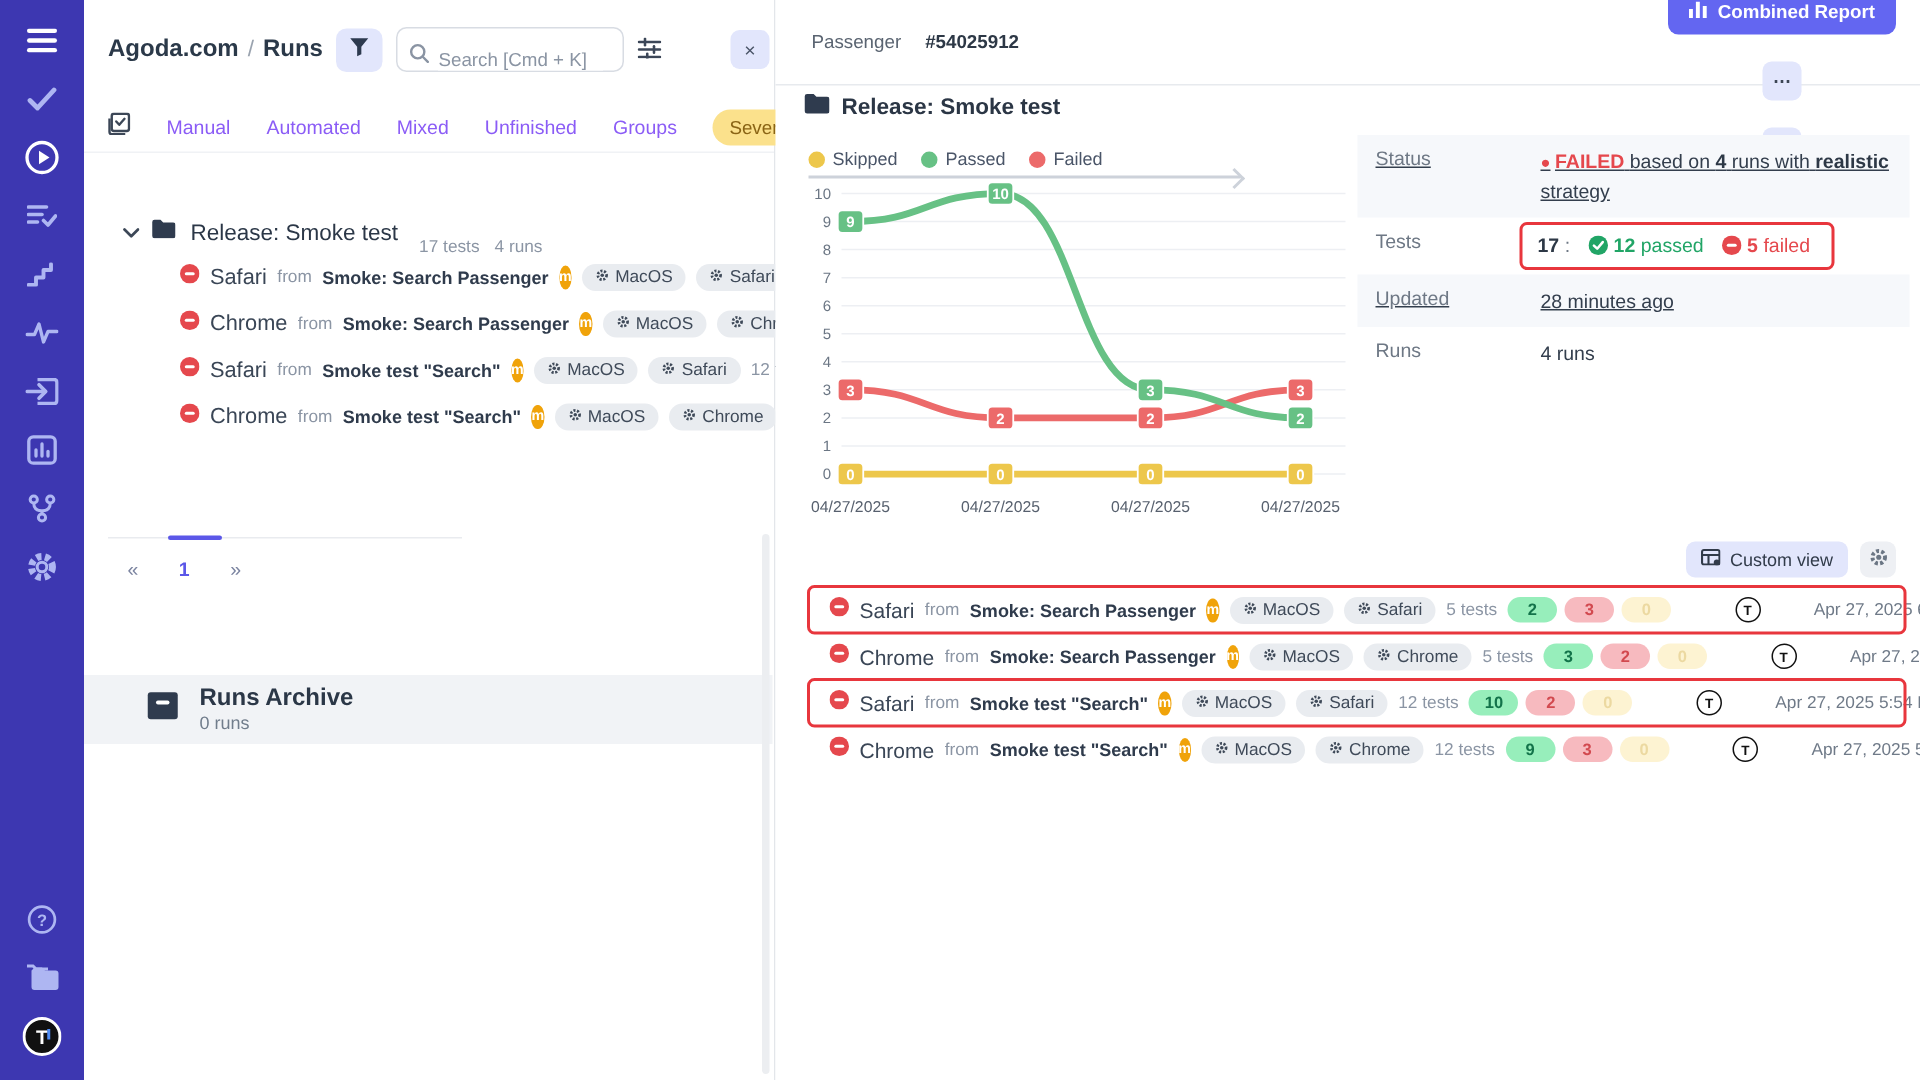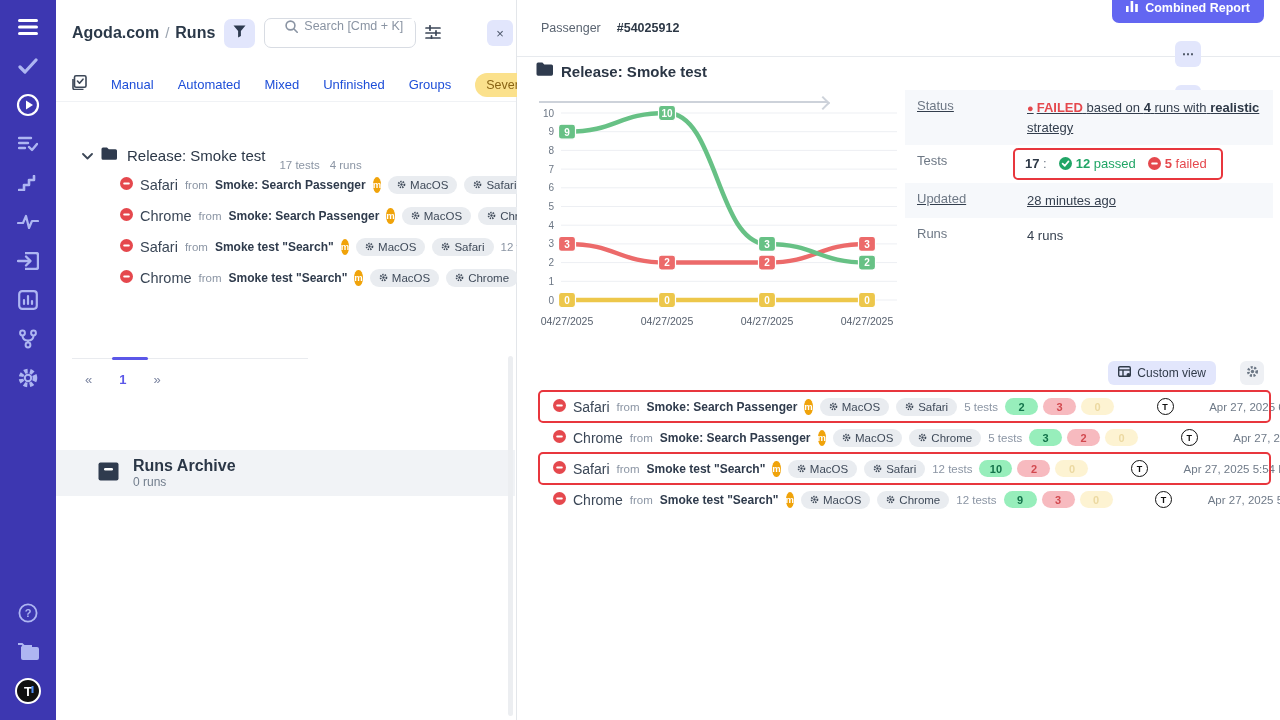--- a/index.html
+++ b/index.html
@@ -13,27 +13,27 @@
   .sb-icon svg { display:block; }
   .sb-spacer { flex:1; }
 
   
   #left-panel { position:absolute; left:56px; top:0; width:461px; height:720px; background:#fff; border-right:1px solid #e3e6ea; }
   .lp-header { position:absolute; top:14px; left:0; right:0; height:38px; display:flex; align-items:center; padding:0 3px 0 16px; gap:9px; }
   .breadcrumb { display:flex; align-items:baseline; gap:6px; white-space:nowrap; }
   .bc-project,.bc-page { font-size:16px; font-weight:700; color:#2b3949; }
   .bc-sep { font-size:15px; color:#9aa3af; }
   .filter-btn { width:31px; height:29px; border-radius:7px; background:#e2e6fc; border:none; display:flex; align-items:center; justify-content:center; cursor:pointer; }
-  .search-box { width:152px; height:30px; border:1px solid #d8dce3; border-radius:7px; display:flex; align-items:flex-start; padding:0 20px; gap:6px; background:#fff; }
+  .search-box { width:152px; height:30px; border:1px solid #d8dce3; border-radius:7px; display:flex; align-items:flex-end; padding:0 8px; gap:6px; background:#fff; }
   .search-box input { border:none; outline:none; width:110px; font-size:12.5px; color:#3c4757; font-family:inherit; }
   .search-box input::placeholder { color:#8a94a3; }
   .sliders-btn { background:none; border:none; cursor:pointer; display:flex; align-items:center; }
   .lp-close { margin-left:auto; width:26px; height:26px; border:none; border-radius:6px; background:#e2e6fc; color:#4a5568; font-size:13px; cursor:pointer; line-height:1; }
   .lp-tabs { position:absolute; top:68px; left:0; right:0; height:34px; display:flex; align-items:center; padding:0 16px; gap:24px; border-bottom:1px solid #f0f2f5; }
-  .tab { font-size:13px; color:#1d4ed8; background:none; border:none; cursor:pointer; font-family:inherit; white-space:nowrap;text-align:center; }
+  .tab { font-size:13px; color:#8b5cf6; background:none; border:none; cursor:pointer; font-family:inherit; white-space:nowrap;text-align:center; }
   .tab-severity { font-size:12.5px; color:#8a6414; background:#fbe18c; border:none; border-radius:12px; padding:5px 11px; cursor:pointer; font-family:inherit; }
 
   .lp-tree { position:absolute; top:141px; left:0; right:0; }
   .tree-group { display:flex; align-items:center; height:28px; padding-left:26px; gap:8px; cursor:pointer; }
   .tg-title { font-size:15px; font-weight:500; color:#2b3747; margin-left:2px; }
   .tg-meta { font-size:11.5px; color:#8b95a4; margin-left:6px;margin-top:20px; }
   .tg-meta + .tg-meta { margin-left:2px; }
   .tree-run { display:flex; align-items:center; height:31px; padding-left:64px; gap:7px; cursor:pointer; white-space:nowrap; }
   .browser-name { font-size:14.5px; color:#3a4656; }
   .from-label { font-size:11.5px; color:#8b95a4; }
@@ -80,21 +80,21 @@
   .txt-red-bold { color:#e5484d; font-weight:700; }
   .txt-bold { font-weight:700; color:#2d3846; }
   .dot-red { color:#e5484d; font-size:11px; margin-right:3px; }
   .tests-box { display:inline-flex; align-items:center; gap:12px; border:2.5px solid #e8363d; border-radius:5px; padding:4px 14px 4px 10px; margin:-5px 0 -5px -14px; white-space:nowrap; }
   .passed-text { color:#21a566; }
   .passed-text b { font-weight:700; }
   .failed-text { color:#e5484d; }
   .failed-text b { font-weight:700; }
   .status-ico { display:inline-flex; vertical-align:-2px; margin-right:4px; }
 
-  .custom-row { position:absolute; top:361px; right:16px; display:flex; align-items:center; gap:24px; }
+  .custom-row { position:absolute; top:361px; right:16px; display:flex; align-items:center; gap:8px; }
   .custom-view-btn { display:inline-flex; align-items:center; gap:6px; background:#e2e6fc; border:none; border-radius:6px; padding:5px 10px; font-size:12px; color:#313b4a; cursor:pointer; font-family:inherit; }
   .gear-btn { width:24px; height:24px; border:none; border-radius:6px; background:#eef0f4; cursor:pointer; display:flex; align-items:center; justify-content:center; }
 
   .runs-list { position:absolute; top:391px; left:0; right:0; }
   .run-row { position:relative; height:31px; display:flex; align-items:center; padding:0 14px 0 36px; gap:7px; white-space:nowrap; cursor:pointer; }
   .run-row .browser-name { font-size:14px; }
   .row-box { position:absolute; left:21px; right:9px; top:-1px; bottom:-1px; border:2.5px solid #e8363d; border-radius:5px; pointer-events:none; }
   .counts { margin-left:auto; width:122px; display:flex; gap:5px; flex:none; }
   .cnt { width:33px; height:17px; border-radius:9px; font-size:11px; font-weight:700; display:flex; align-items:center; justify-content:center; }
   .cnt-pass { background:#97eebb; color:#13734a; }
@@ -424,20 +424,34 @@
     </div>
 
     <div class="rp-title">
       <span><svg width="17" height="14" viewBox="0 0 17 14">
             <path d="M0.5 2.2 a1.6 1.6 0 0 1 1.6 -1.6 h4.3 l1.9 1.9 h7.1 a1.6 1.6 0 0 1 1.6 1.6 v8 a1.6 1.6 0 0 1 -1.6 1.6 h-13.3 a1.6 1.6 0 0 1 -1.6 -1.6 z" fill="#2f3b4e"></path>
           </svg></span>
       <span class="rp-title-text">Release: Smoke test</span>
     </div>
 
     <div class="chart-block">
+      <div class="chart-legend" id="chart-legend">
+          <span class="legend-item">
+            <span class="legend-dot" style="background: rgb(237, 199, 75);"></span>
+            <span>Skipped</span>
+          </span>
+          <span class="legend-item">
+            <span class="legend-dot" style="background: rgb(103, 193, 133);"></span>
+            <span>Passed</span>
+          </span>
+          <span class="legend-item">
+            <span class="legend-dot" style="background: rgb(236, 106, 106);"></span>
+            <span>Failed</span>
+          </span>
+        </div>
       <div class="legend-arrow"></div>
       <svg class="chart-svg" id="chart-svg" width="372" height="232" viewBox="0 0 372 232">
           <line x1="26" y1="197" x2="362" y2="197" stroke="#edeff3" stroke-width="1"></line>
           <text x="19" y="200.5" text-anchor="end" font-size="10" fill="#6b7684">0</text>
           <line x1="26" y1="178.3" x2="362" y2="178.3" stroke="#edeff3" stroke-width="1"></line>
           <text x="19" y="181.8" text-anchor="end" font-size="10" fill="#6b7684">1</text>
           <line x1="26" y1="159.6" x2="362" y2="159.6" stroke="#edeff3" stroke-width="1"></line>
           <text x="19" y="163.1" text-anchor="end" font-size="10" fill="#6b7684">2</text>
           <line x1="26" y1="140.9" x2="362" y2="140.9" stroke="#edeff3" stroke-width="1"></line>
           <text x="19" y="144.4" text-anchor="end" font-size="10" fill="#6b7684">3</text>

